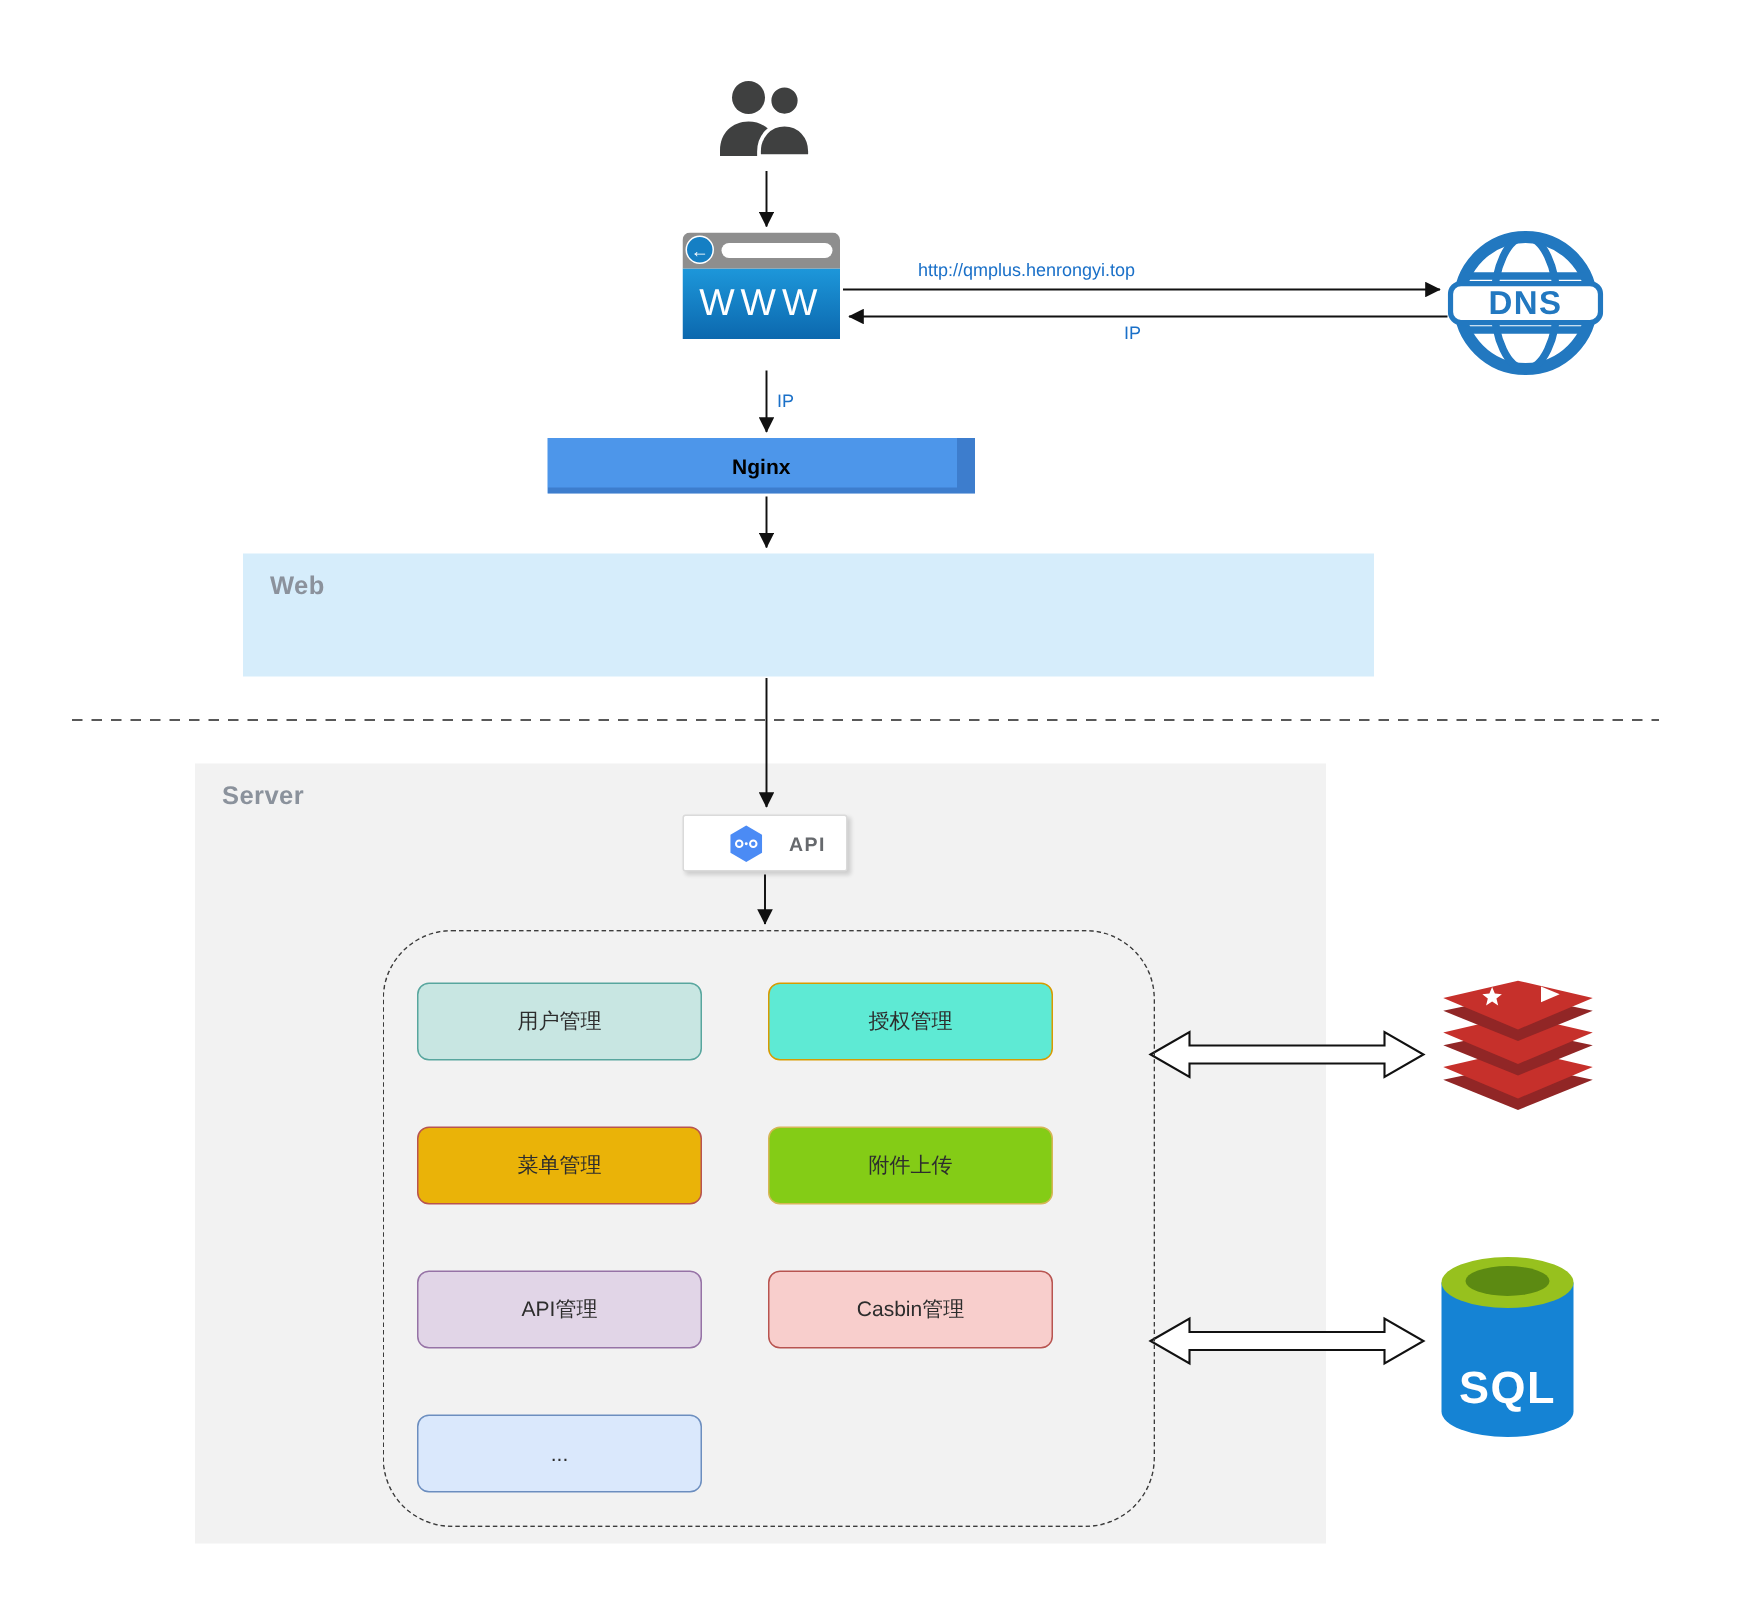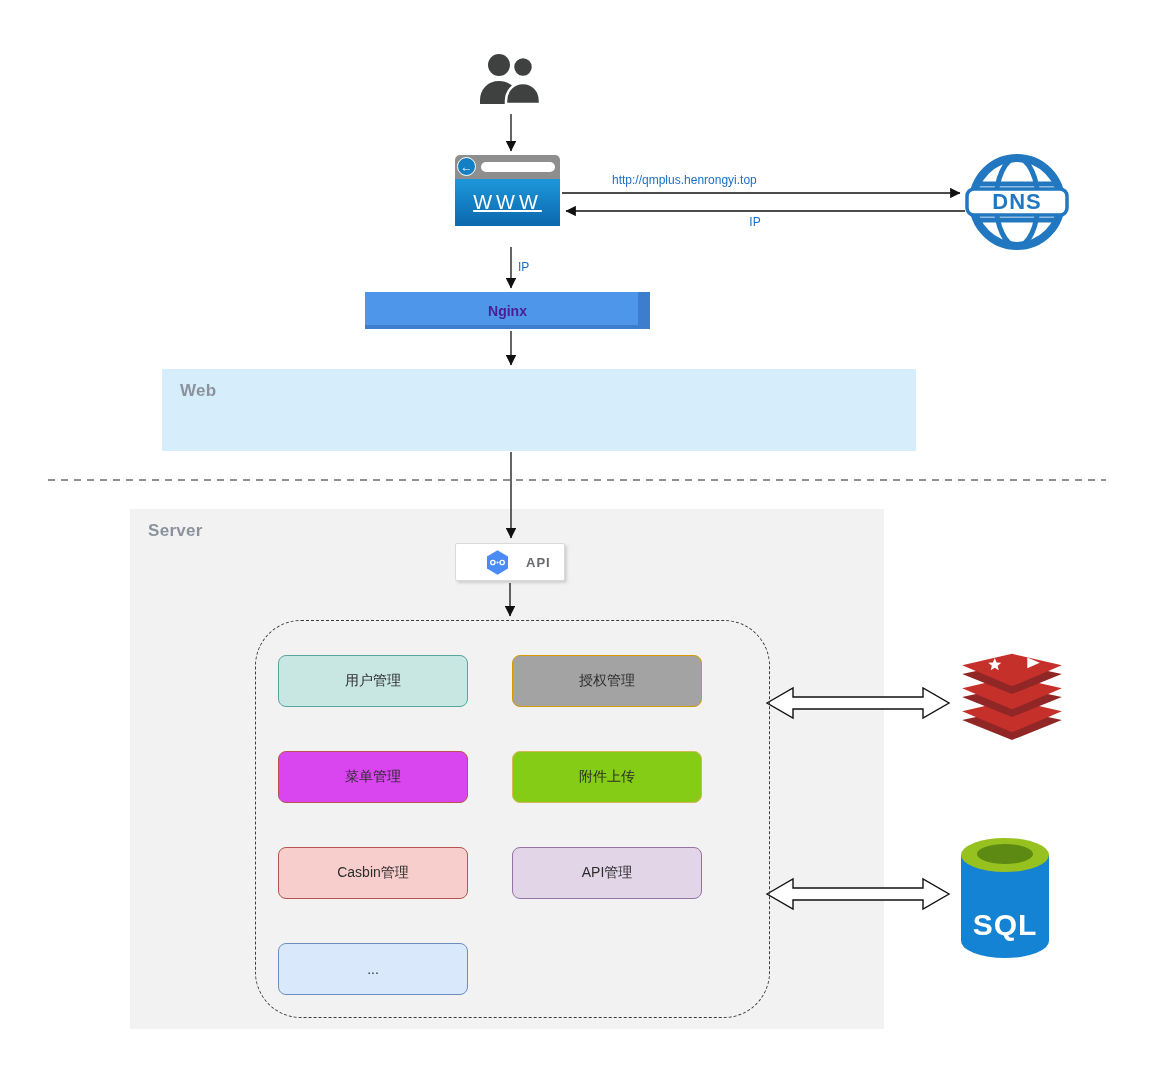--- a/index.html
+++ b/index.html
@@ -21,28 +21,28 @@
 
   .users { left:478px; top:52px; }
 
   .browser { left:455px; top:155px; width:105px; height:90px; border-radius:5px; overflow:hidden; }
   .browser-top { position:relative; height:24px; background:#8e8e8e; }
   .back-btn { position:absolute; left:2px; top:2px; width:19px; height:19px; border-radius:50%;
               background:#157fc4; border:1px solid #fff; color:#fff; font-size:12px; font-weight:bold;
               display:flex; align-items:center; justify-content:center; line-height:1; }
   .url-bar { position:absolute; left:26px; right:5px; top:7px; height:10px; background:#fff; border-radius:5px; }
   .browser-body { height:47px; background:linear-gradient(180deg,#1d97da,#0c68ae); color:#fff;
-                  display:flex; align-items:center; justify-content:center; font-size:20px; letter-spacing:4px;text-decoration:underline; }
+                  display:flex; align-items:center; justify-content:center; font-size:25px; letter-spacing:4px; }
 
   .dns { left:965px; top:152px; }
   .dns-text { font-size:22px; font-weight:bold; fill:#2278c0; letter-spacing:1px; }
 
   .nginx { left:365px; top:292px; width:285px; height:37px; background:#4d96ea;
            box-shadow: inset -12px -4px 0 rgba(20,60,130,.28);
-           color:#4c1d95; font-weight:bold; font-size:14px; display:flex; align-items:center; justify-content:center; }
+           color:#000000; font-weight:bold; font-size:14px; display:flex; align-items:center; justify-content:center; }
 
   .api-box { left:455px; top:543px; width:110px; height:38px; background:#fff; border:1px solid #dadada;
              border-radius:2px; box-shadow:2px 2px 3px rgba(0,0,0,.15);
              display:flex; align-items:center; padding-left:28px; gap:15px; }
   .api-label { font-size:13px; font-weight:bold; color:#66696d; letter-spacing:1px; }
 
   .module-container { position:absolute; z-index:3; left:255px; top:620px; width:515px; height:398px;
                       border:1.6px dashed #3c3c3c; border-radius:46px; }
   .module-grid { display:grid; grid-template-columns:190px 190px; column-gap:69px;
                  grid-auto-rows:52px; row-gap:42px; padding:34px 0 0 22px;gap:44px; }
@@ -126,25 +126,25 @@
       <circle cx="9.8" cy="15" r="2.4" fill="none" stroke="#fff" stroke-width="1.5"></circle>
       <circle cx="20.2" cy="15" r="2.4" fill="none" stroke="#fff" stroke-width="1.5"></circle>
       <circle cx="15" cy="15" r="1.1" fill="#fff"></circle>
     </svg>
     <span class="api-label">API</span>
   </div>
 
   <div class="module-container">
     <div class="module-grid">
       <div class="module" style="background: rgb(200, 230, 226); border-color: rgb(88, 166, 158);">用户管理</div>
-      <div class="module" style="background: #a3a3a3; border-color: rgb(215, 155, 0);">授权管理</div>
-      <div class="module" style="background: #d946ef; border-color: rgb(184, 84, 80);">菜单管理</div>
+      <div class="module" style="background: #5eead4; border-color: rgb(215, 155, 0);">授权管理</div>
+      <div class="module" style="background: #eab308; border-color: rgb(184, 84, 80);">菜单管理</div>
       <div class="module" style="background: #84cc16; border-color: rgb(214, 182, 86);">附件上传</div>
+      <div class="module" style="background: rgb(225, 213, 231); border-color: rgb(150, 115, 166);">API管理</div>
       <div class="module" style="background: rgb(248, 206, 204); border-color: rgb(184, 84, 80);">Casbin管理</div>
-      <div class="module" style="background: rgb(225, 213, 231); border-color: rgb(150, 115, 166);">API管理</div>
       <div class="module" style="background: rgb(218, 232, 252); border-color: rgb(108, 142, 191);">...</div>
     </div>
   </div>
 
   <svg class="node redis" viewBox="0 0 120 96" width="118" height="92">
     <polygon points="60,64 112,75 60,96 8,75" fill="#912626"></polygon>
     <polygon points="60,54 112,66 60,88 8,66" fill="#c6302b"></polygon>
     <polygon points="60,40 112,51 60,72 8,51" fill="#912626"></polygon>
     <polygon points="60,30 112,42 60,64 8,42" fill="#c6302b"></polygon>
     <polygon points="60,16 112,27 60,48 8,27" fill="#912626"></polygon>

